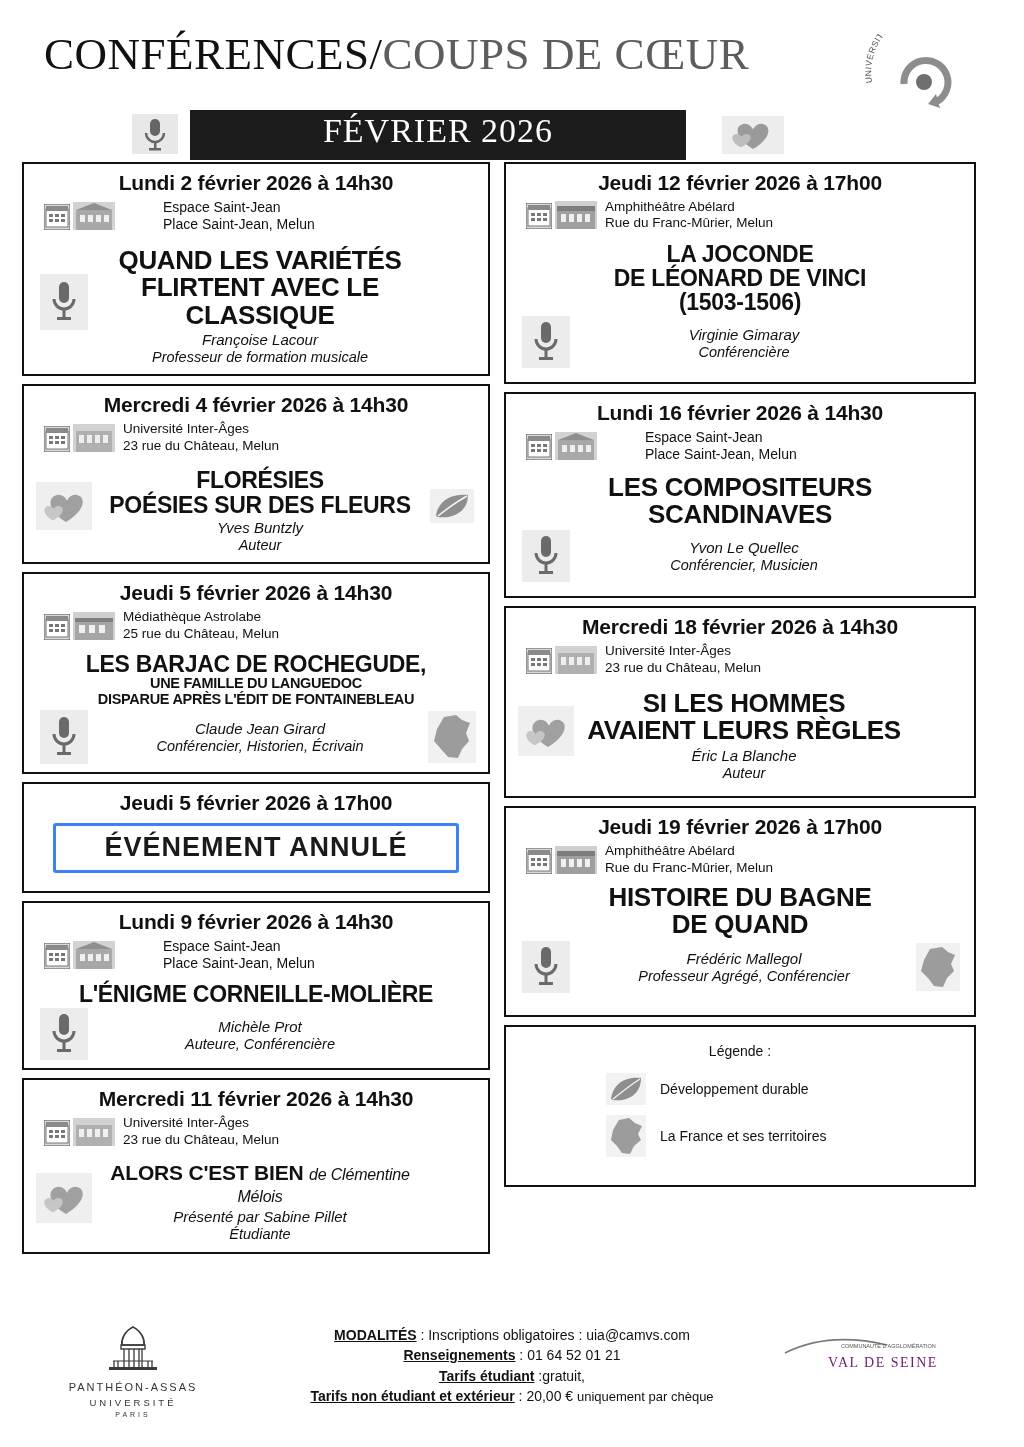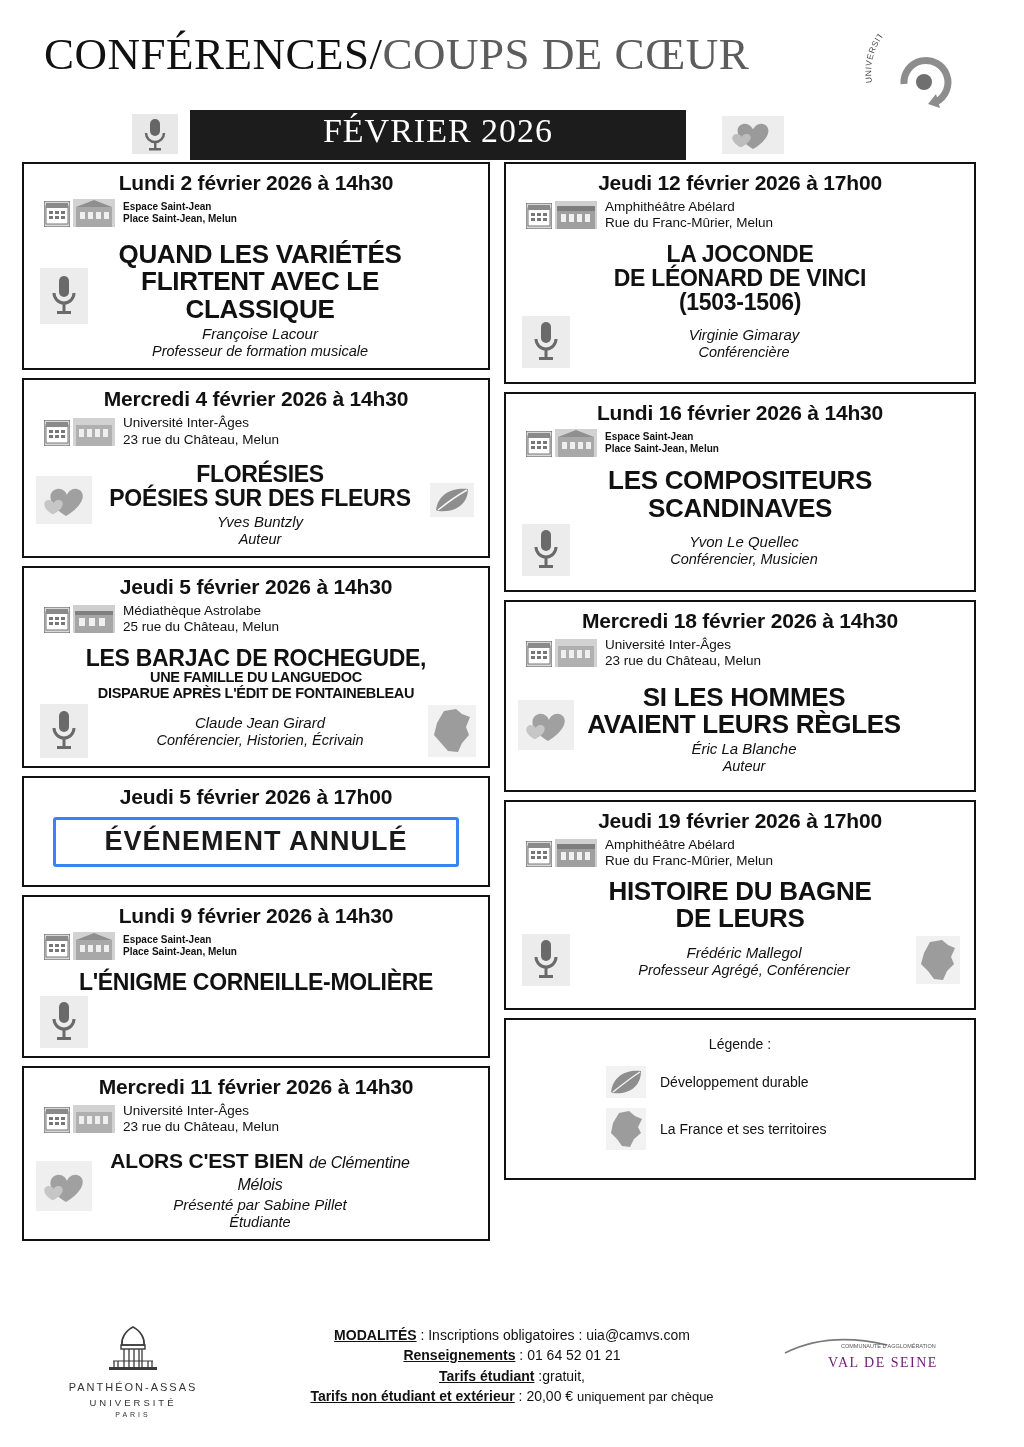--- a/index.html
+++ b/index.html
@@ -119,21 +119,21 @@
   }
   .venue-icons {
     display: flex;
     align-items: flex-end;
     gap: 3px;
   }
   .venue-text {
     font-size: 13.5px;
     line-height: 1.22;
   }
-  .venue-text.bold { font-weight: bold; font-size: 10px; }
+  .venue-text.bold { font-weight: normal; font-size: 14px; margin-left: 40px; }
 
   .title-block {
     text-align: center;
     font-weight: bold;
     line-height: 1.05;
     margin: 10px 0 2px 0;
   }
   .title-xl { font-size: 26px; letter-spacing: -0.3px; }
   .title-lg { font-size: 23px; letter-spacing: -0.3px; }
   .title-md { font-size: 21px; letter-spacing: -0.2px; }
@@ -524,20 +524,26 @@
         <div class="body-row">
           <span class="left-icon">
             <svg width="48" height="52" viewBox="0 0 48 52">
                 <rect x="0" y="0" width="48" height="52" fill="#ececec"></rect>
                 <rect x="19" y="6" width="10" height="21" rx="5" fill="#6a6a6a"></rect>
                 <path d="M14 23 a10 10 0 0 0 20 0" fill="none" stroke="#6a6a6a" stroke-width="3"></path>
                 <rect x="22.5" y="33" width="3" height="9" fill="#6a6a6a"></rect>
                 <rect x="17" y="41" width="14" height="3" fill="#6a6a6a"></rect>
               </svg>
           </span>
+          <span class="center">
+            <div class="speaker">
+              <div class="name">Michèle Prot</div>
+              <div>Auteure, Conférencière</div>
+            </div>
+          </span>
           <span class="right-icon"></span>
         </div>
       </div>
 
       <div class="card">
         <div class="datetime">Mercredi 11 février 2026 à 14h30</div>
         <div class="venue-row">
           <span class="venue-icons">
             <svg width="26" height="26" viewBox="0 0 26 26">
                 <rect x="0" y="0" width="26" height="26" fill="#d9d9d9" stroke="#555"></rect>
@@ -795,21 +801,21 @@
                 </g>
               </svg>
           </span>
           <span class="venue-text">
             <div>Amphithéâtre Abélard</div>
             <div>Rue du Franc-Mûrier, Melun</div>
           </span>
         </div>
         <div class="title-block title-xl" style="margin-top:8px;">
           <div>HISTOIRE DU BAGNE</div>
-          <div>DE LEURS</div>
+          <div>DE QUAND</div>
         </div>
         <div class="body-row">
           <span class="left-icon">
             <svg width="48" height="52" viewBox="0 0 48 52">
                 <rect x="0" y="0" width="48" height="52" fill="#ececec"></rect>
                 <rect x="19" y="6" width="10" height="21" rx="5" fill="#6a6a6a"></rect>
                 <path d="M14 23 a10 10 0 0 0 20 0" fill="none" stroke="#6a6a6a" stroke-width="3"></path>
                 <rect x="22.5" y="33" width="3" height="9" fill="#6a6a6a"></rect>
                 <rect x="17" y="41" width="14" height="3" fill="#6a6a6a"></rect>
               </svg>

